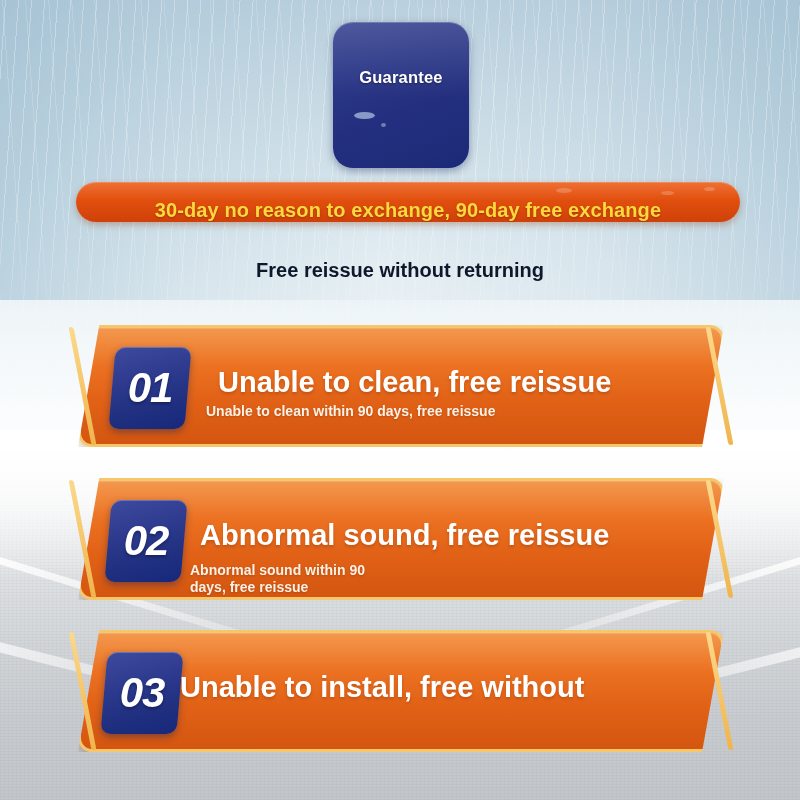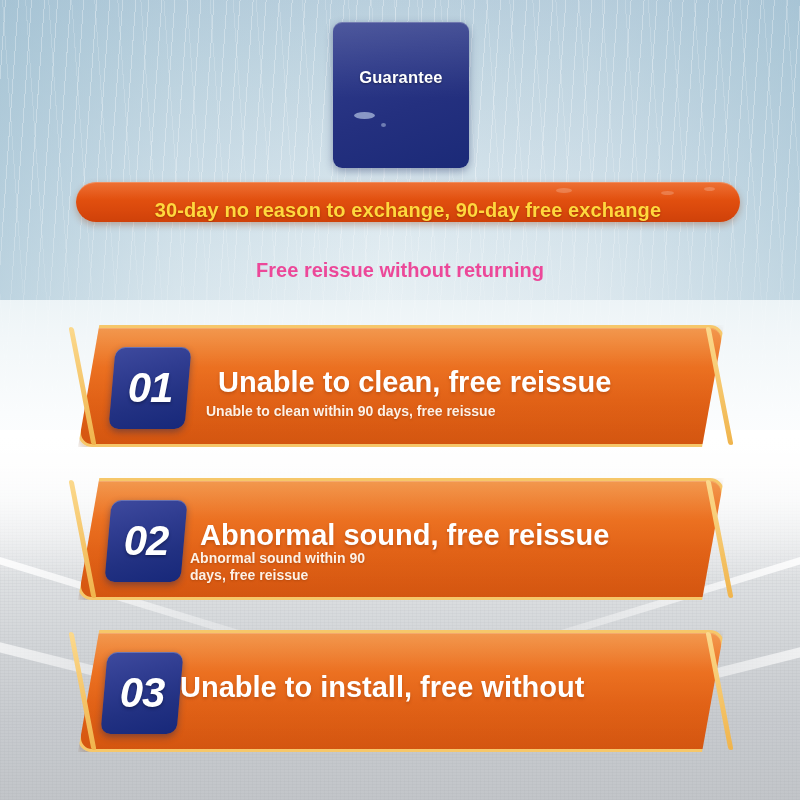--- a/index.html
+++ b/index.html
@@ -67,21 +67,21 @@
     background-image:
       repeating-linear-gradient(0deg,rgba(120,125,130,.20) 0px,rgba(120,125,130,.20) 1px,rgba(255,255,255,0) 1px,rgba(255,255,255,0) 3px),
       repeating-linear-gradient(90deg,rgba(120,125,130,.16) 0px,rgba(120,125,130,.16) 1px,rgba(255,255,255,0) 1px,rgba(255,255,255,0) 4px);
     -webkit-mask-image:linear-gradient(to bottom,rgba(0,0,0,0) 0%,#000 40%,#000 100%);
             mask-image:linear-gradient(to bottom,rgba(0,0,0,0) 0%,#000 40%,#000 100%);
   }
 
   
   .guarantee{
     position:absolute;left:333px;top:22px;width:136px;height:146px;
-    border-radius:9px;
+    border-radius:20px;
     background:linear-gradient(160deg,#34408f 0%,#2b3787 30%,#24307f 58%,#1b2a78 100%);
     box-shadow:0 3px 9px rgba(30,45,95,.42), inset 0 1px 0 rgba(255,255,255,.22);
     overflow:hidden;
   }
   .guarantee-gloss{
     position:absolute;left:0;top:0;width:100%;height:52%;
     background:linear-gradient(to bottom,rgba(255,255,255,.13),rgba(255,255,255,0));
   }
   .guarantee-label{
     position:absolute;left:0;right:0;top:46px;text-align:center;
@@ -111,21 +111,21 @@
   }
   .pill-text{
     position:absolute;left:0;right:0;top:17px;text-align:center;
     color:#ffd83d;font-size:20px;font-weight:bold;letter-spacing:.1px;
     text-shadow:0 1px 2px rgba(120,40,5,.55);
   }
 
   
   .subhead{
     position:absolute;left:0;right:0;top:259px;text-align:center;
-    color:#ec4899;font-size:20px;font-weight:bold;
+    color:#0f172a;font-size:20px;font-weight:bold;
   }
 
   
   .row{position:absolute;left:0;width:800px;height:125px;}
   .row-1{top:325px;}
   .row-2{top:478px;}
   .row-3{top:630px;}
 
   .row-shape{
     position:absolute;left:78px;top:0;width:646px;height:122px;
@@ -172,21 +172,21 @@
     position:absolute;color:#ffffff;font-size:29px;font-weight:bold;
     text-shadow:0 2px 3px rgba(150,60,10,.45);white-space:nowrap;margin-top:15px;
   }
   .row-sub{
     position:absolute;color:#fdf1e6;font-size:14px;font-weight:bold;
     text-shadow:0 1px 2px rgba(150,60,10,.50);
   }
   .row-1 .row-title{left:218px;top:26px;}
   .row-1 .row-sub{left:206px;top:78px;}
   .row-2 .row-title{left:200px;top:26px;}
-  .row-2 .row-sub{left:190px;top:72px;line-height:17px;width:190px;}
+  .row-2 .row-sub{left:190px;top:84px;line-height:17px;width:190px;}
   .row-3 .row-title{left:180px;top:26px;}
   .row-3 .row-sub{left:170px;top:78px;}
 
   .droplet{position:absolute;border-radius:50%;background:rgba(255,255,255,.20);}
 </style>
 </head>
 <body>
 
 <div id="stage">
 

